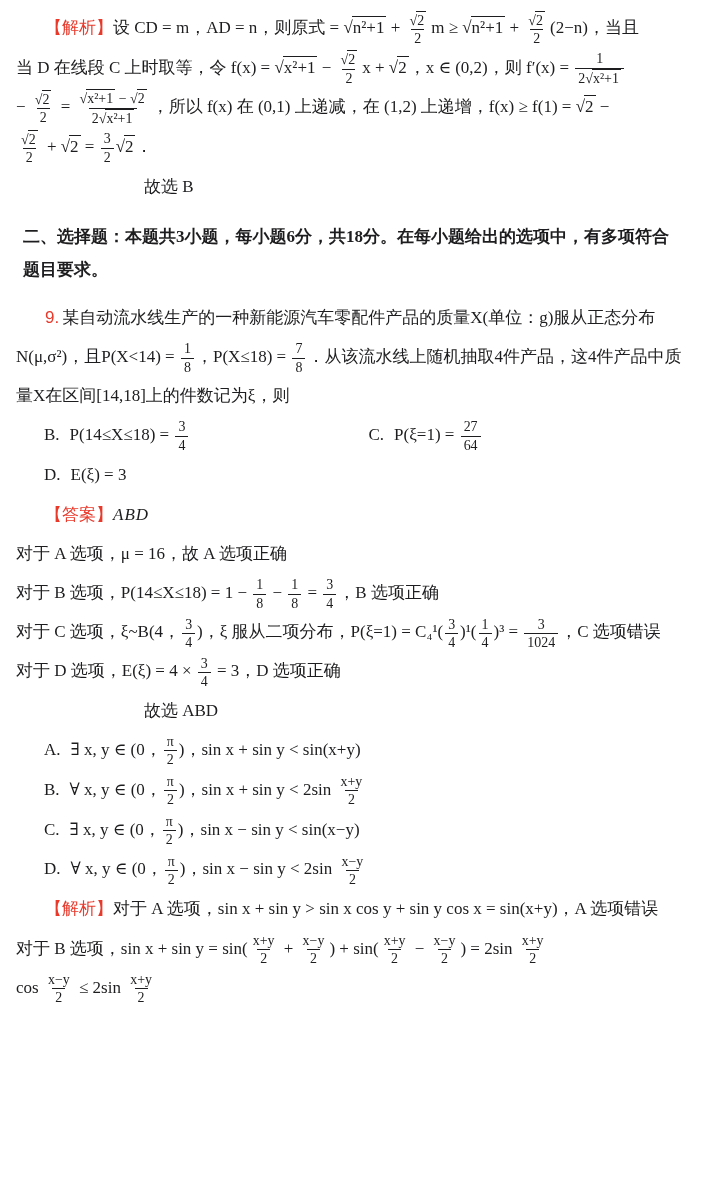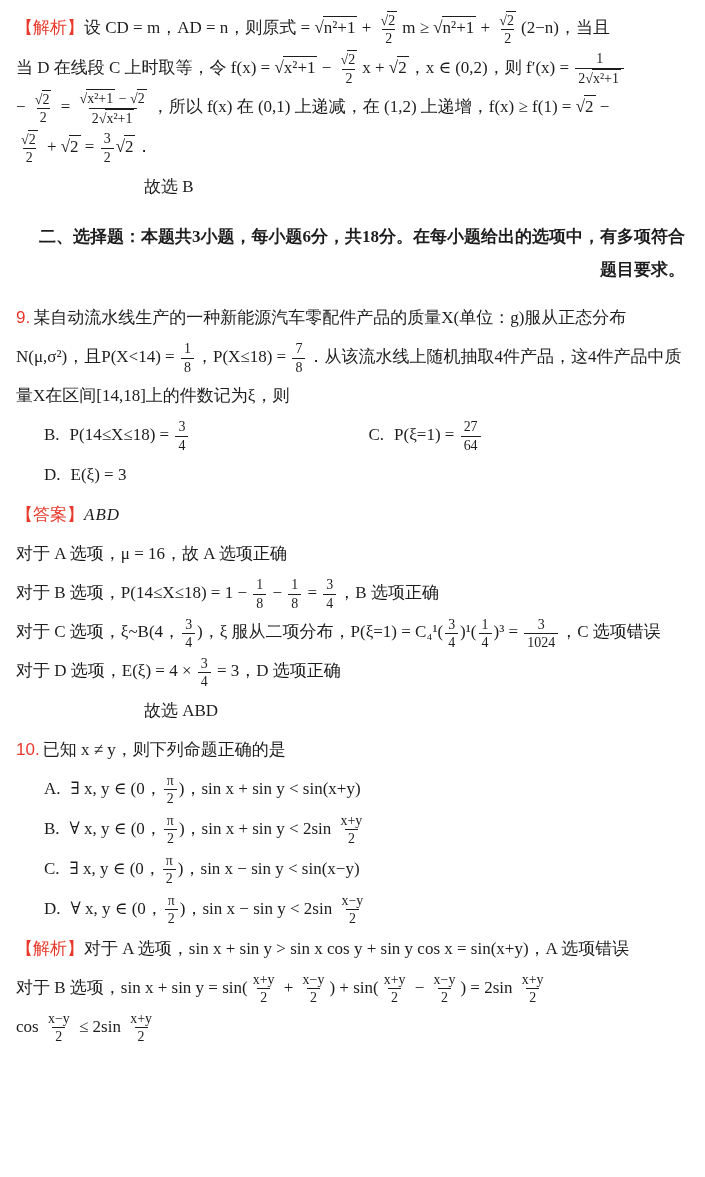--- a/index.html
+++ b/index.html
@@ -5,23 +5,23 @@
   :root{ --red:#e8392b; --ink:#1d1d1f; }
   *{ box-sizing:border-box; }
   html,body{ margin:0; padding:0; }
   body{
     width:705px; min-height:1177px; background:#ffffff; color:var(--ink);
     font-family:"Liberation Serif","DejaVu Serif",serif; font-size:17px;
   }
   .page{ padding:8px 20px 6px 16px; }
   p{ margin:0; }
   .mline{ line-height:2.3; }
-  .red-label{ color:var(--red); }
+  .red-label{ color:var(--red);margin-left:29px; }
   .qnum{ margin-right:3px; font-family:"Liberation Sans",sans-serif; }
-  .section-header{ font-weight:bold; line-height:1.95; margin:14px 0 12px 17px;text-align:right; }
+  .section-header{ font-weight:bold; line-height:1.95; margin:14px 0 12px 7px; }
   .options-grid{ display:grid; grid-template-columns:1fr 1fr; column-gap:8px; padding-left:28px; }
   .options-col{ padding-left:28px; }
   .opt{ line-height:2.35; }
   .opt-key{ margin-right:10px; }
   .answer-row{ line-height:2.3; }
   .answer-val{ font-style:italic; letter-spacing:1px;text-align:right; }
   .conclusion{ line-height:2.3; padding-left:128px; }
   
   .frac{
     display:inline-flex; flex-direction:column; align-items:center;
@@ -119,21 +119,20 @@
             <span class="den">1024</span>
           </span>，C 选项错误</span></p>
     <p class="mline"><span class="mtext">对于 D 选项，E(ξ) = 4 × <span class="frac">
             <span class="num">3</span>
             <span class="den">4</span>
           </span> = 3，D 选项正确</span></p>
     <p class="conclusion">故选 ABD</p>
   </section>
 
   <section>
-    <p class="mline"><span class="red-label qnum">10.</span><span class="mtext">已知 x ≠ y，则下列命题正确的是</span></p>
     <div class="options-col">
       <div class="opt"><span class="opt-key">A.</span><span class="mtext">∃ x, y ∈ (0，<span class="frac">
               <span class="num">π</span>
               <span class="den">2</span>
             </span>)，sin x + sin y &lt; sin(x+y)</span></div>
       <div class="opt"><span class="opt-key">B.</span><span class="mtext">∀ x, y ∈ (0，<span class="frac">
               <span class="num">π</span>
               <span class="den">2</span>
             </span>)，sin x + sin y &lt; 2sin <span class="frac">
               <span class="num">x+y</span>

